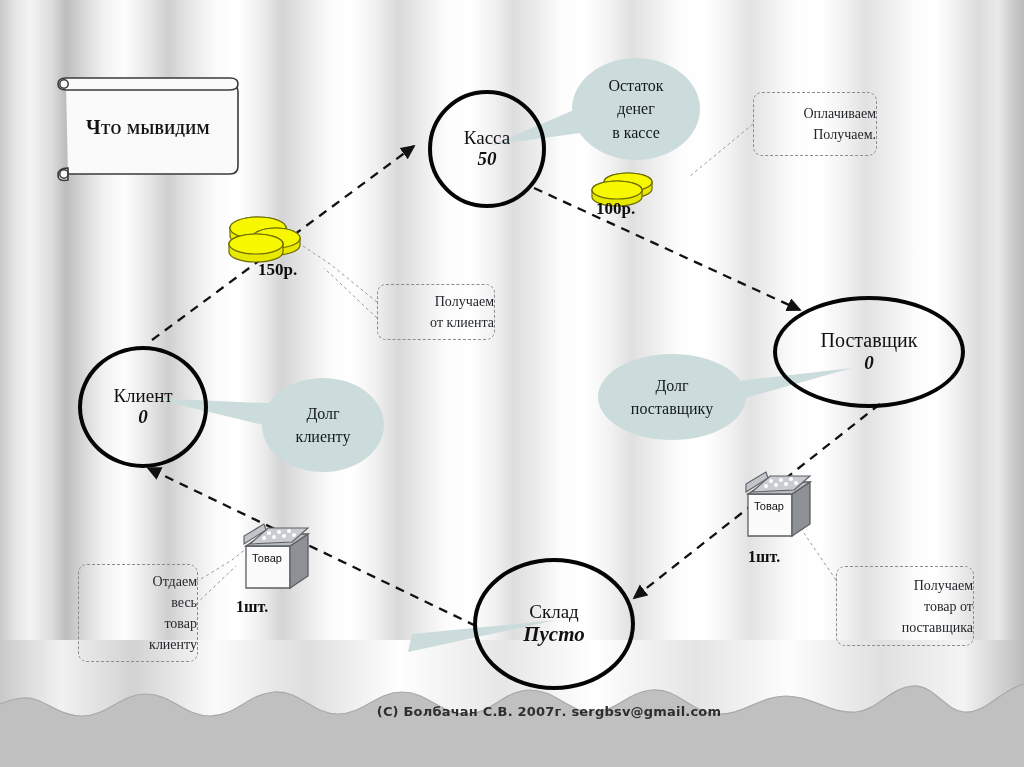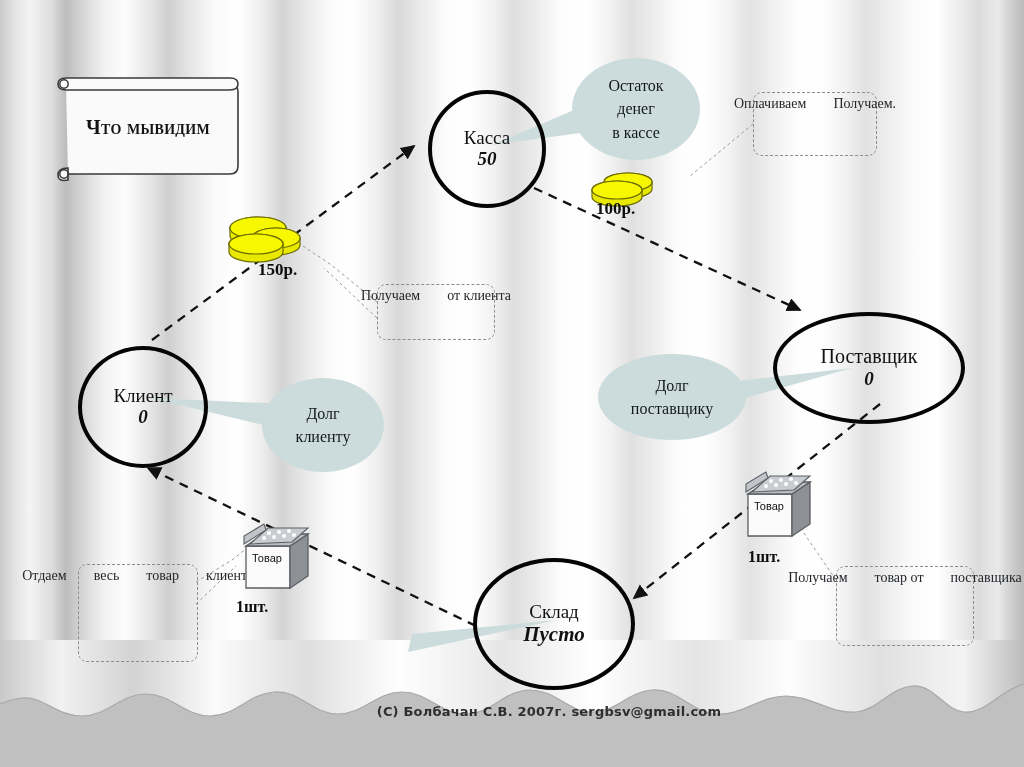--- a/index.html
+++ b/index.html
@@ -94,21 +94,21 @@
     display:flex;flex-direction:column;
     align-items:center;justify-content:center;
     background:transparent;
     text-align:center;
     color:#111;
   }
   .node .n-title{font-size:19px;line-height:1.12;white-space:nowrap;}
   .node .n-value{font-size:19px;font-weight:bold;font-style:italic;line-height:1.2;}
   .node.kassa{left:428px;top:90px;width:110px;height:110px;}
   .node.klient{left:78px;top:346px;width:122px;height:114px;}
-  .node.postavshik{left:773px;top:312px;width:184px;height:104px;}
+  .node.postavshik{left:773px;top:296px;width:184px;height:104px;}
   .node.sklad{left:473px;top:558px;width:154px;height:124px;}
   .node.sklad .n-value{font-size:21px;}
   .node.postavshik .n-title{font-size:20px;}
 
   
   .bubble{
     position:absolute;
     background:#ccdcdc;
     border-radius:50%;
     display:flex;flex-direction:column;
@@ -121,27 +121,26 @@
   .bubble.b-kassa{left:572px;top:58px;width:128px;height:102px;}
   .bubble.b-klient{left:262px;top:378px;width:122px;height:94px;}
   .bubble.b-postavshik{left:598px;top:354px;width:148px;height:86px;}
   .bubble.b-sklad{left:302px;top:605px;width:124px;height:82px;}
 
   
   .note{
     position:absolute;
     border:1px dashed #8c8c8c;
     border-radius:9px;
-    display:flex;flex-direction:row;
-    align-items:flex-start;justify-content:center;
+    display:flex;flex-direction:column;
+    align-items:flex-end;justify-content:center;
     text-align:center;
     color:#23272b;
     font-size:14px;line-height:1.5;
     background:transparent;
-    gap:27px;
   }
   .note span{display:block;white-space:nowrap;}
   .note.n-pay{left:753px;top:92px;width:122px;height:62px;}
   .note.n-getclient{left:377px;top:284px;width:116px;height:54px;}
   .note.n-giveall{left:78px;top:564px;width:118px;height:96px;}
   .note.n-getgoods{left:836px;top:566px;width:136px;height:78px;}
 
   
   .money-label{
     position:absolute;

